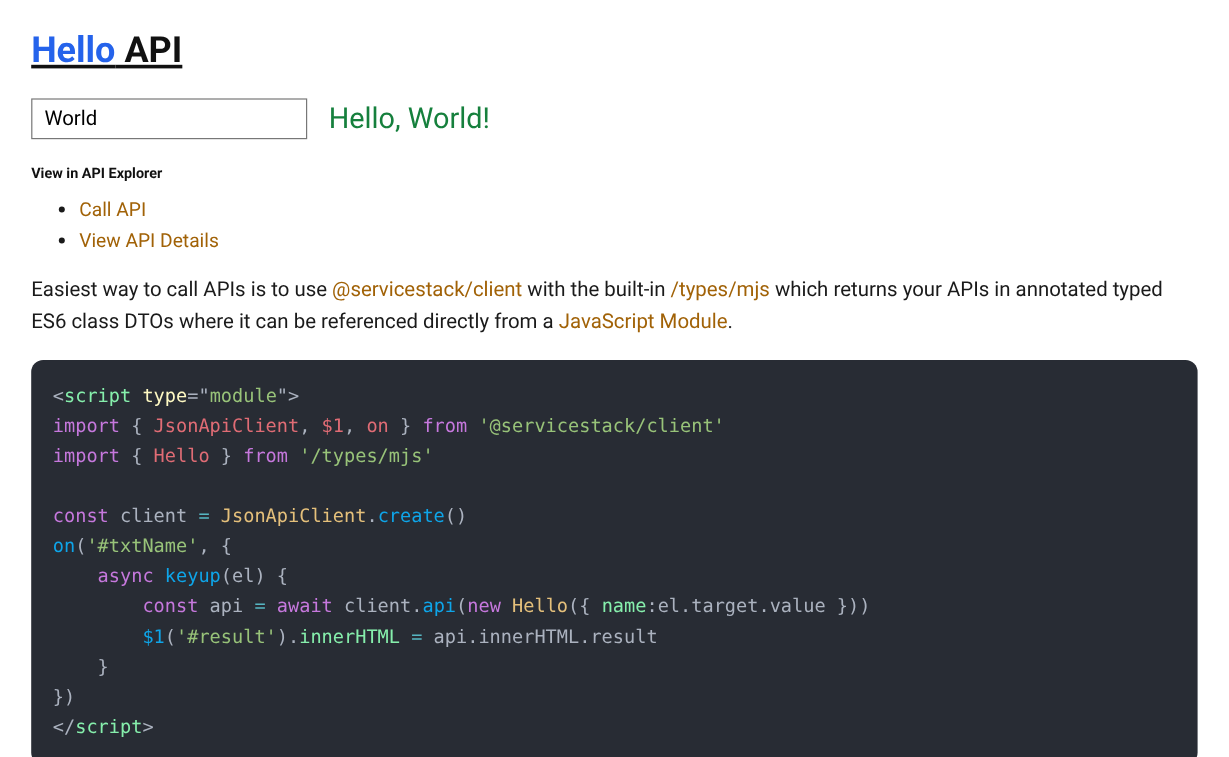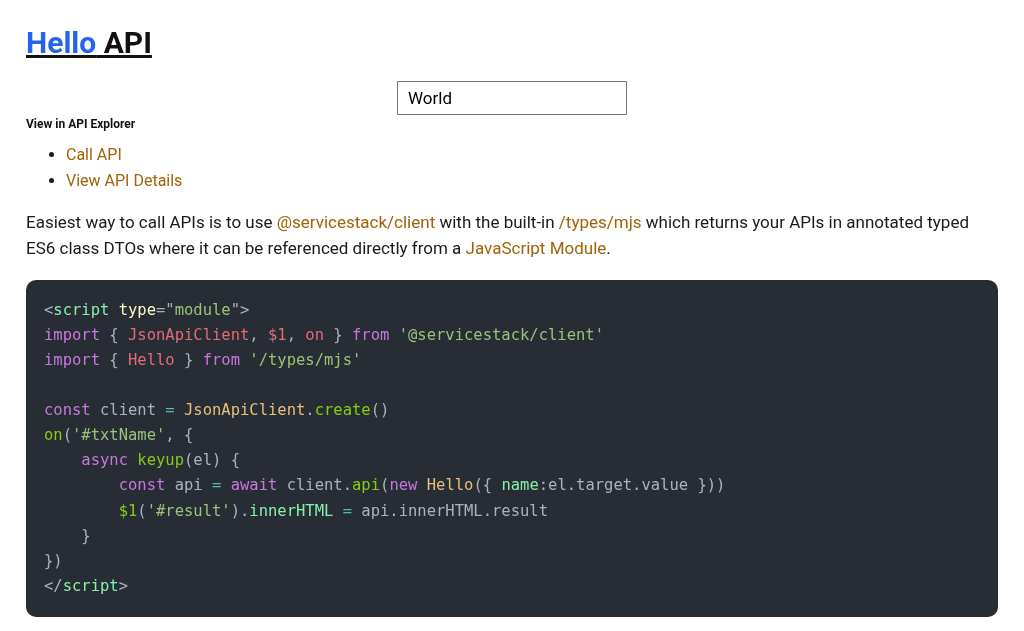--- a/index.html
+++ b/index.html
@@ -16,21 +16,21 @@
       font-weight: 700;
       margin-bottom: 16px;
       color: #111;
       text-decoration: underline;
     }
     h1 .blue { color: #2563eb; }
     .input-row {
       display: flex;
       align-items: center;
       gap: 18px;
-      flex-direction: column;
+      margin-bottom: 18px;
     }
     .name-input {
       border: 1px solid #777;
       padding: 5px 10px;
       font-size: 17px;
       width: 230px;
       font-family: inherit;
       height: 34px;
     }
     .result {
@@ -73,33 +73,34 @@
       line-height: 1.62;
       overflow-x: auto;
     }
     
     .tk-punc   { color: #abb2bf; }           
     .tk-tag    { color: #86efac; }           
     .tk-key    { color: #c678dd; }           
     .tk-attr   { color: #fef9c3; }           
     .tk-str    { color: #98c379; }           
     .tk-class  { color: #e5c07b; }           
-    .tk-fn     { color: #84cc16; margin-top: 27px; }           
+    .tk-fn     { color: #0ea5e9; margin-top: 27px; }           
     .tk-var    { color: #e06c75; }           
     .tk-op     { color: #56b6c2; }           
   </style>
 </head>
 <body>
 
 <h1>
   <span class="blue">Hello</span><span> API</span>
 </h1>
 
 <div class="input-row">
   <input class="name-input" type="text" value="World" style="">
+  <span class="result">Hello, World!</span>
 </div>
 
 <h3 class="sub">View in API Explorer</h3>
 
 <ul class="links">
   <li><a class="link">Call API</a></li>
   <li><a class="link">View API Details</a></li>
 </ul>
 
 <p class="para">

